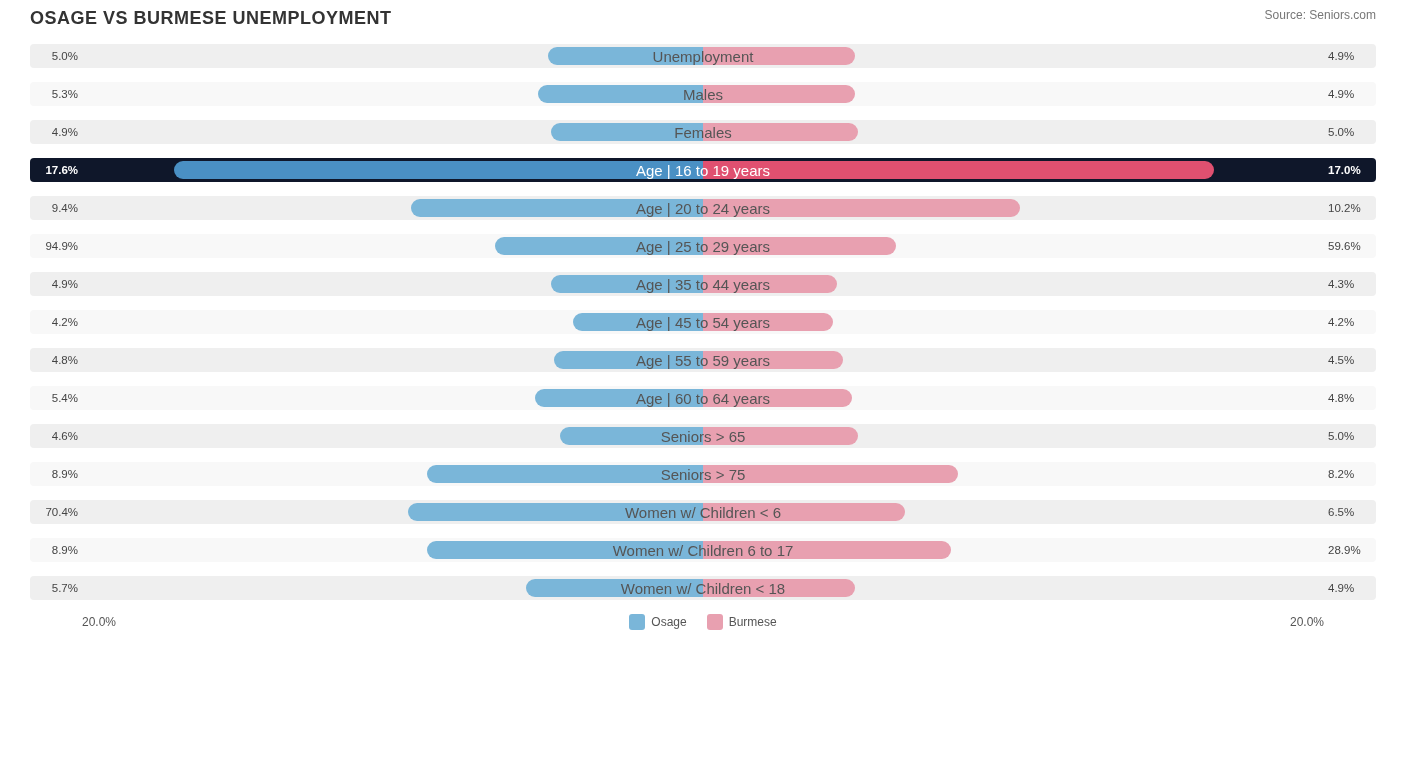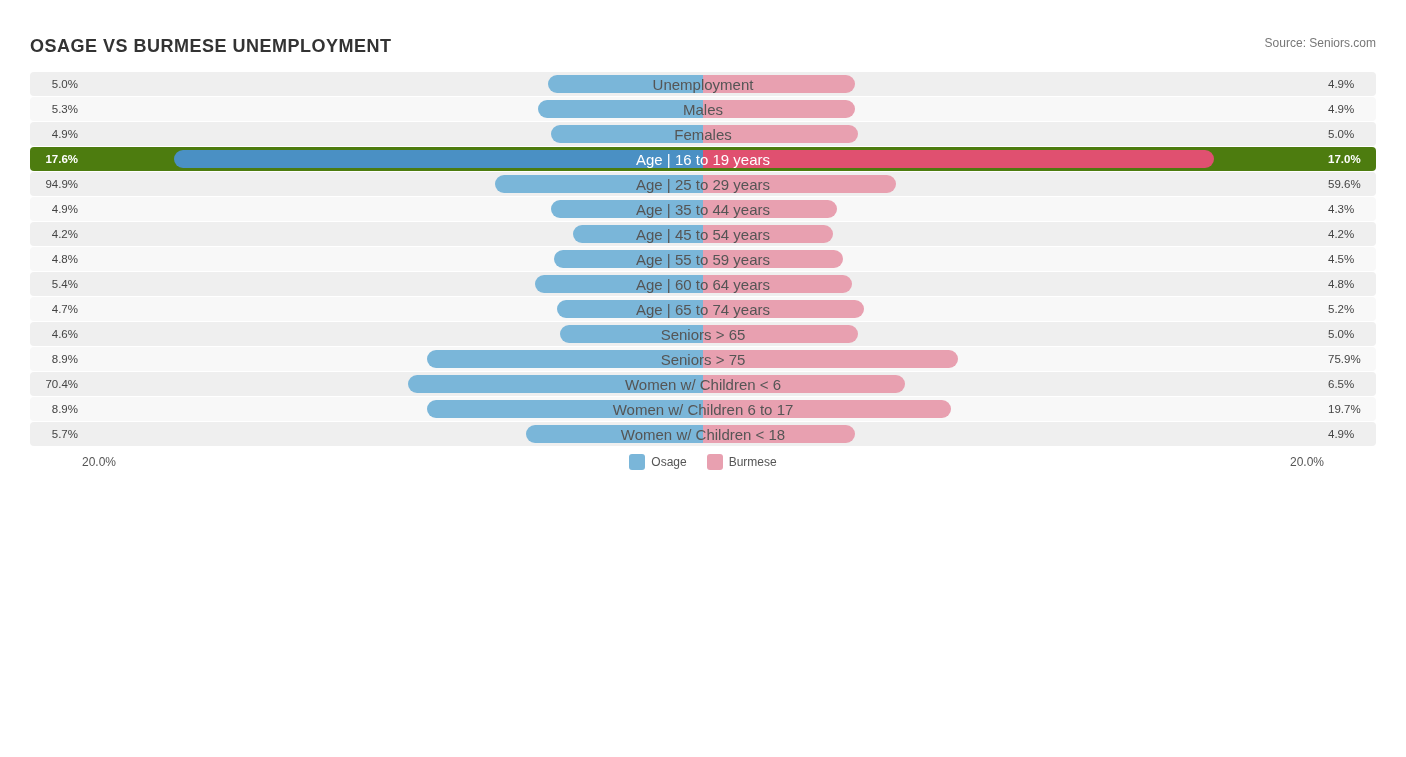--- a/index.html
+++ b/index.html
@@ -4,21 +4,21 @@
   <style>
     * { box-sizing: border-box; margin: 0; padding: 0; }
     body {
       font-family: Arial, sans-serif;
       background: #fff;
       width: 1406px;
       min-height: 757px;
     }
     .chart-container {
       width: 1406px;
-      padding: 36px 30px 30px 30px;
+      padding: 8px 30px 30px 30px;
       background: #fff;
     }
     .chart-header {
       display: flex;
       justify-content: space-between;
       align-items: flex-start;
       margin-bottom: 15px;
     }
     .chart-title {
       font-size: 18px;
@@ -33,21 +33,21 @@
     }
     .chart-body {
       width: 100%;
     }
     
     .chart-row {
       display: flex;
       align-items: center;
       width: 100%;
       height: 24px;
-      margin-bottom: 1px;
+      margin-bottom: 14px;
       border-radius: 4px;
       overflow: visible;
       position: relative;
     }
     .chart-row:nth-child(odd) { background: #efefef; }
     .chart-row:nth-child(even) { background: #f8f8f8; }
 
     .val-left {
       font-size: 11.5px;
       color: #444;
@@ -96,21 +96,21 @@
       transform: translateX(-50%);
       font-size: 15px;
       color: #555;
       white-space: nowrap;
       z-index: 10;
       top: 50%;
       margin-top: -8px;
     }
     
     .chart-row.highlight {
-      background: #4d7c0f;
+      background: #0f172a;
       gap: 20px;
     }
     .chart-row.highlight .val-left,
     .chart-row.highlight .val-right {
       color: #fff;
       font-weight: bold;
     }
     .chart-row.highlight .row-label {
       color: #fff;
     }
@@ -197,20 +197,29 @@
       <div class="chart-row highlight">
         <div class="val-left">17.6%</div>
         <div class="bars-area">
           <div class="blue-bar" style="width: 44%;"></div>
           <div class="pink-bar" style="width: 42.5%;"></div>
           <div class="row-label">Age | 16 to 19 years</div>
         </div>
         <div class="val-right">17.0%</div>
       </div>
       <div class="chart-row">
+        <div class="val-left">9.4%</div>
+        <div class="bars-area">
+          <div class="blue-bar" style="width: 23.5%;"></div>
+          <div class="pink-bar" style="width: 25.5%;"></div>
+          <div class="row-label">Age | 20 to 24 years</div>
+        </div>
+        <div class="val-right">10.2%</div>
+      </div>
+      <div class="chart-row">
         <div class="val-left">94.9%</div>
         <div class="bars-area">
           <div class="blue-bar" style="width: 16.75%;"></div>
           <div class="pink-bar" style="width: 15.5%;"></div>
           <div class="row-label">Age | 25 to 29 years</div>
         </div>
         <div class="val-right">59.6%</div>
       </div>
       <div class="chart-row">
         <div class="val-left">4.9%</div>
@@ -242,63 +251,54 @@
       <div class="chart-row">
         <div class="val-left">5.4%</div>
         <div class="bars-area">
           <div class="blue-bar" style="width: 13.5%;"></div>
           <div class="pink-bar" style="width: 12%;"></div>
           <div class="row-label">Age | 60 to 64 years</div>
         </div>
         <div class="val-right">4.8%</div>
       </div>
       <div class="chart-row">
-        <div class="val-left">4.7%</div>
-        <div class="bars-area">
-          <div class="blue-bar" style="width: 11.75%;"></div>
-          <div class="pink-bar" style="width: 13%;"></div>
-          <div class="row-label">Age | 65 to 74 years</div>
-        </div>
-        <div class="val-right">5.2%</div>
-      </div>
-      <div class="chart-row">
         <div class="val-left">4.6%</div>
         <div class="bars-area">
           <div class="blue-bar" style="width: 11.5%;"></div>
           <div class="pink-bar" style="width: 12.5%;"></div>
           <div class="row-label">Seniors &gt; 65</div>
         </div>
         <div class="val-right">5.0%</div>
       </div>
       <div class="chart-row">
         <div class="val-left">8.9%</div>
         <div class="bars-area">
           <div class="blue-bar" style="width: 22.25%;"></div>
           <div class="pink-bar" style="width: 20.5%;"></div>
           <div class="row-label">Seniors &gt; 75</div>
         </div>
-        <div class="val-right">75.9%</div>
+        <div class="val-right">8.2%</div>
       </div>
       <div class="chart-row">
         <div class="val-left">70.4%</div>
         <div class="bars-area">
           <div class="blue-bar" style="width: 23.75%;"></div>
           <div class="pink-bar" style="width: 16.25%;"></div>
           <div class="row-label">Women w/ Children &lt; 6</div>
         </div>
         <div class="val-right">6.5%</div>
       </div>
       <div class="chart-row">
         <div class="val-left">8.9%</div>
         <div class="bars-area">
           <div class="blue-bar" style="width: 22.25%;"></div>
           <div class="pink-bar" style="width: 20%;"></div>
           <div class="row-label">Women w/ Children 6 to 17</div>
         </div>
-        <div class="val-right">19.7%</div>
+        <div class="val-right">28.9%</div>
       </div>
       <div class="chart-row">
         <div class="val-left">5.7%</div>
         <div class="bars-area">
           <div class="blue-bar" style="width: 14.25%;"></div>
           <div class="pink-bar" style="width: 12.25%;"></div>
           <div class="row-label">Women w/ Children &lt; 18</div>
         </div>
         <div class="val-right">4.9%</div>
       </div>

